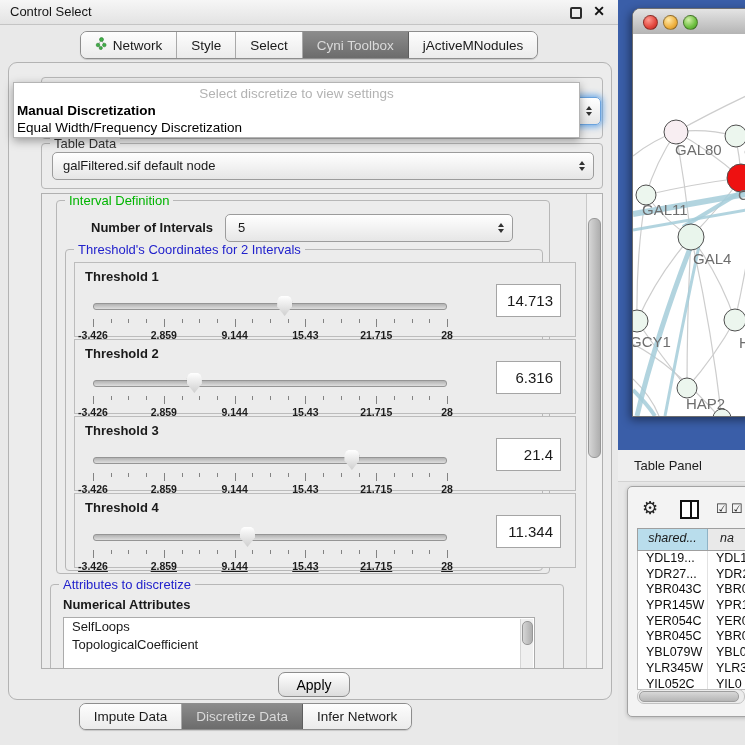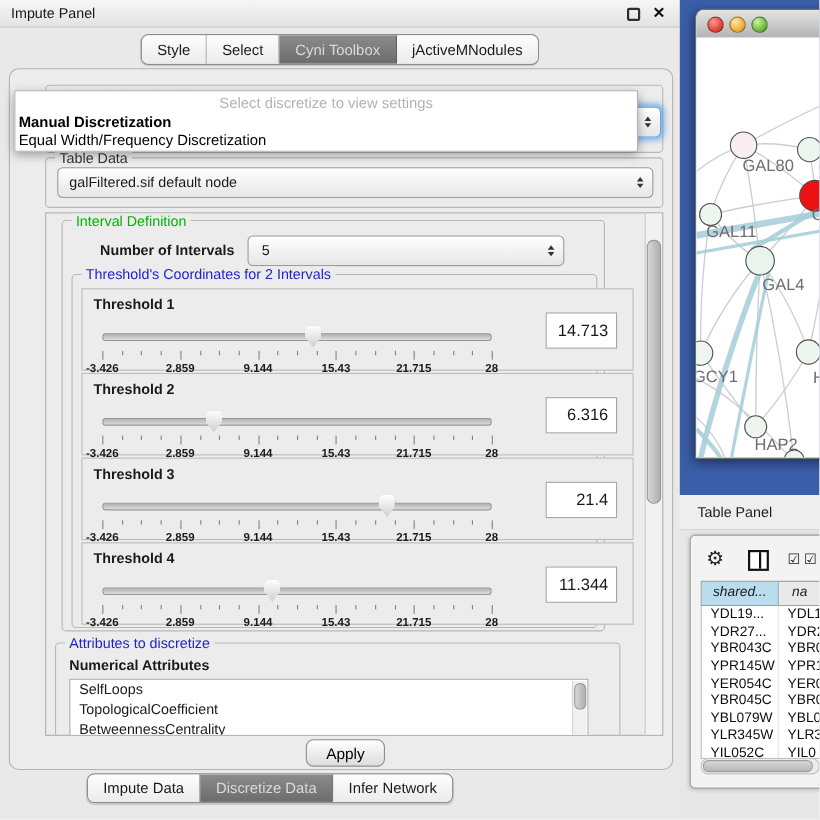--- a/index.html
+++ b/index.html
@@ -55,21 +55,21 @@
   .track{position:absolute;left:0;right:0;top:12px;height:5px;border-radius:3px;
          background:linear-gradient(#b2b2b2,#dedede);border:1px solid #959595;}
   .handle{position:absolute;top:5px;width:15px;height:20px;margin-left:-7px;
           background:linear-gradient(#ffffff,#cfcfcf);
           clip-path:polygon(10% 8%,26% 0,74% 0,90% 8%,100% 26%,100% 52%,50% 100%,0 52%,0 26%);
           filter:drop-shadow(0 0 1px #777);}
   .ticks{position:absolute;left:0;right:0;top:28px;height:9px;}
   .tick{position:absolute;top:0;width:1px;height:4px;background:#828282;}
   .tick.major{height:8px;}
   .tlabels{position:absolute;left:0;right:0;top:38px;height:12px;}
-  .tlab{position:absolute;transform:translateX(-50%);font-size:10.5px;font-weight:600;color:#1c1c1c;white-space:nowrap;}
+  .tlab{position:absolute;transform:translateX(-50%);font-size:10.5px;font-weight:600;color:#1c1c1c;white-space:nowrap;text-decoration:underline;}
   .vbox{position:absolute;right:14px;top:21px;width:56px;height:31px;background:#fff;border:1px solid #a5a5a5;
         font-size:15px;text-align:right;line-height:31px;padding-right:7px;}
   
   .attr-head{position:absolute;left:12px;top:12px;font-size:13px;font-weight:bold;}
   .attr-list{position:absolute;left:12px;top:32px;width:470px;height:72px;background:#fff;border:1px solid #ababab;}
   .attr-item{font-size:13px;line-height:18px;padding-left:8px;}
   .attr-sb{position:absolute;right:1px;top:1px;bottom:1px;width:12px;background:#f0f0f0;border-left:1px solid #d5d5d5;}
   .attr-sb .thumb{position:absolute;left:1px;top:2px;width:9px;height:22px;border:1px solid #979797;border-radius:5px;
                   background:linear-gradient(90deg,#d6d6d6,#aeaeae);}
   .apply{position:absolute;left:269px;top:609px;width:72px;height:25px;border:1px solid #8d8d8d;border-radius:7px;
@@ -109,28 +109,40 @@
   .hsb .thumb{position:absolute;left:1px;top:1px;width:98px;height:9px;border:1px solid #9e9e9e;border-radius:5px;
               background:linear-gradient(#d8d8d8,#b5b5b5);}
 </style>
 </head>
 <body>
 
 <div id="root">
 
   <div class="ctl-win">
     <div class="titlebar">
-      <span class="ttl">Impute Panel</span>
+      <span class="ttl">Control Select</span>
       <span class="float-ico"></span>
       <span class="close-ico">✕</span>
     </div>
 
     <div class="tabrow">
       <div class="tabgroup" id="top-tabs">
 
+          <div class="tab">
+            <span class="tab-icon">
+              <svg width="13" height="13" viewBox="0 0 13 13">
+                <path d="M6.5 2.5 L3 8 M6.5 2.5 L9.3 8 M3 8 L5.8 11" stroke="#b9b9b9" stroke-width="1" fill="none"></path>
+                <circle cx="6.5" cy="2.5" r="2" fill="#3faf46" stroke="#2d7d33" stroke-width=".6"></circle>
+                <circle cx="3" cy="8" r="1.8" fill="#3faf46" stroke="#2d7d33" stroke-width=".6"></circle>
+                <circle cx="9.3" cy="8" r="1.8" fill="#3faf46" stroke="#2d7d33" stroke-width=".6"></circle>
+                <circle cx="5.8" cy="11" r="1.6" fill="#3faf46" stroke="#2d7d33" stroke-width=".6"></circle>
+              </svg>
+            </span>
+            <span>Network</span>
+          </div>
 
           <div class="tab">
 
             <span>Style</span>
           </div>
 
           <div class="tab">
 
             <span>Select</span>
           </div>
@@ -355,21 +367,20 @@
           <div class="attr-list">
 
             <div class="attr-sb">
                 <span class="thumb" style="display:block;"></span>
               </div>
 
               <div class="attr-item">SelfLoops</div>
 
               <div class="attr-item">TopologicalCoefficient</div>
 
-              <div class="attr-item">BetweennessCentrality</div>
             </div>
         </div>
 
         <div class="vsb">
           <span class="thumb" style="top:24px;height:238px;display:block;"></span>
         </div>
       </div>
 
       <button class="apply">Apply</button>
     </div>

